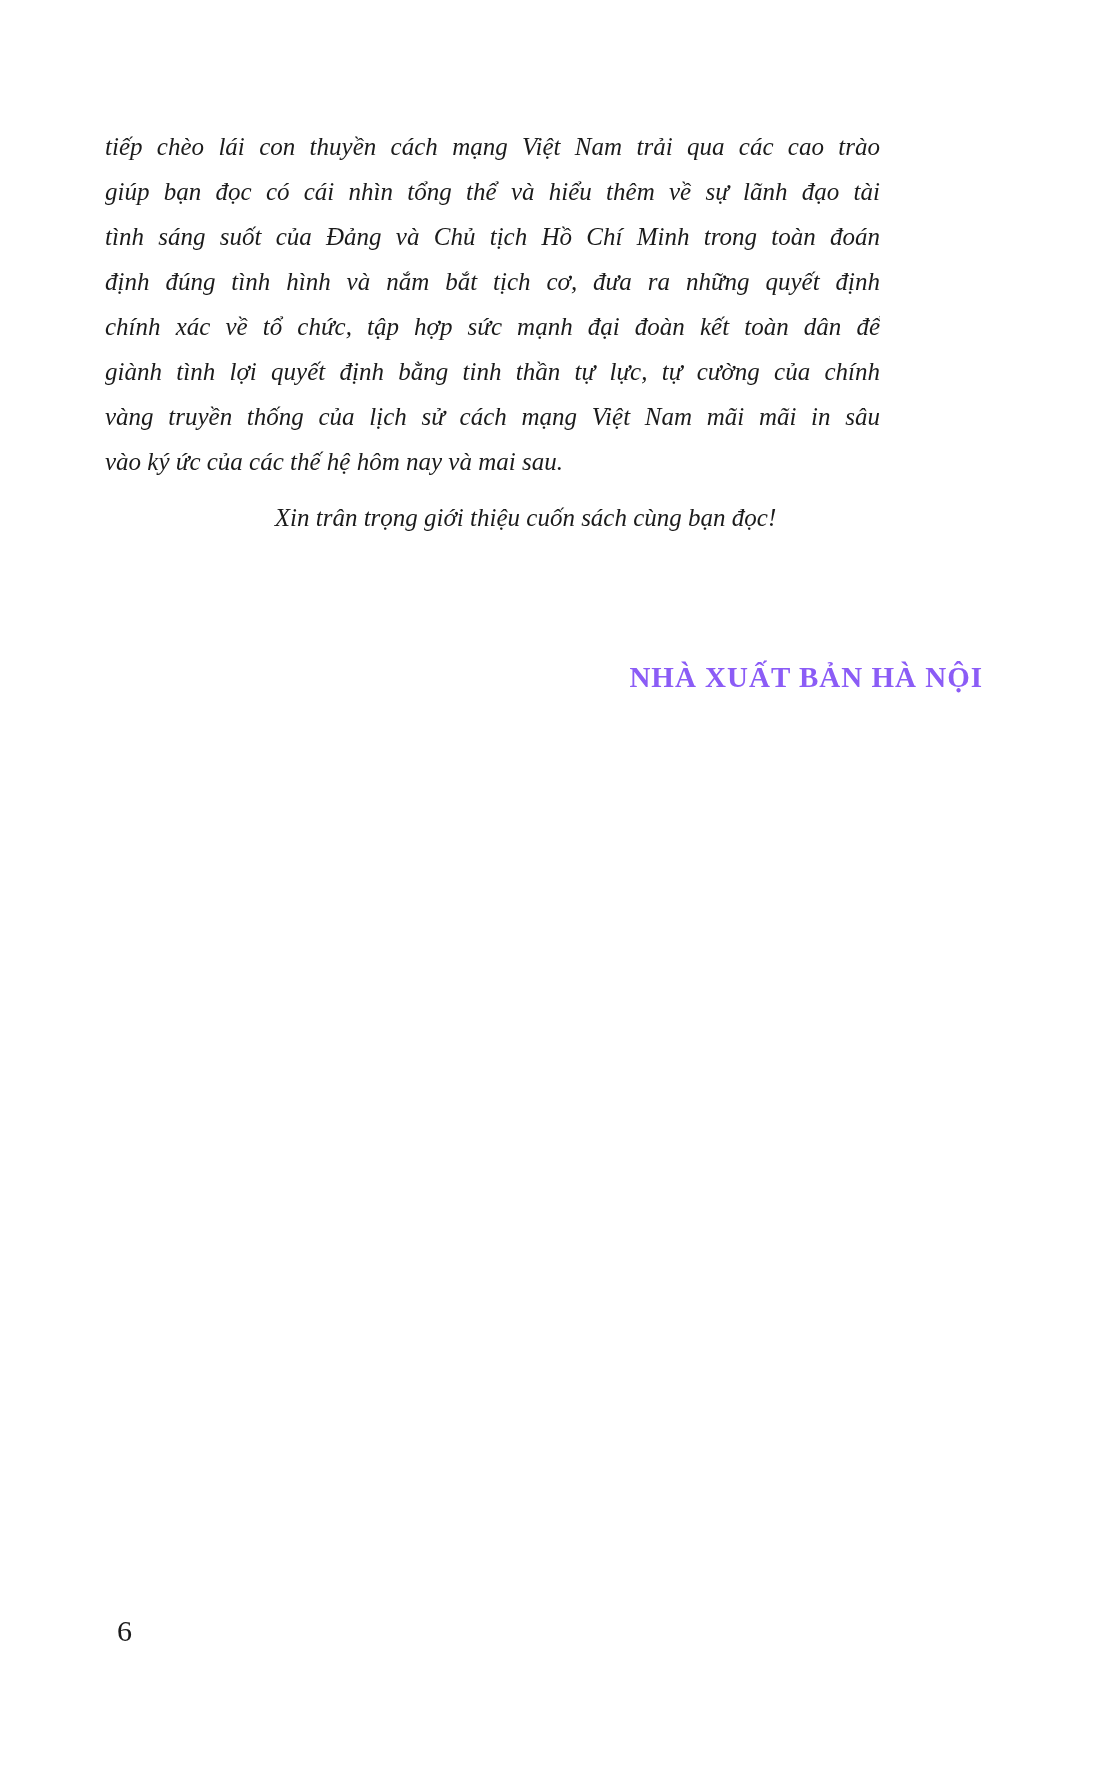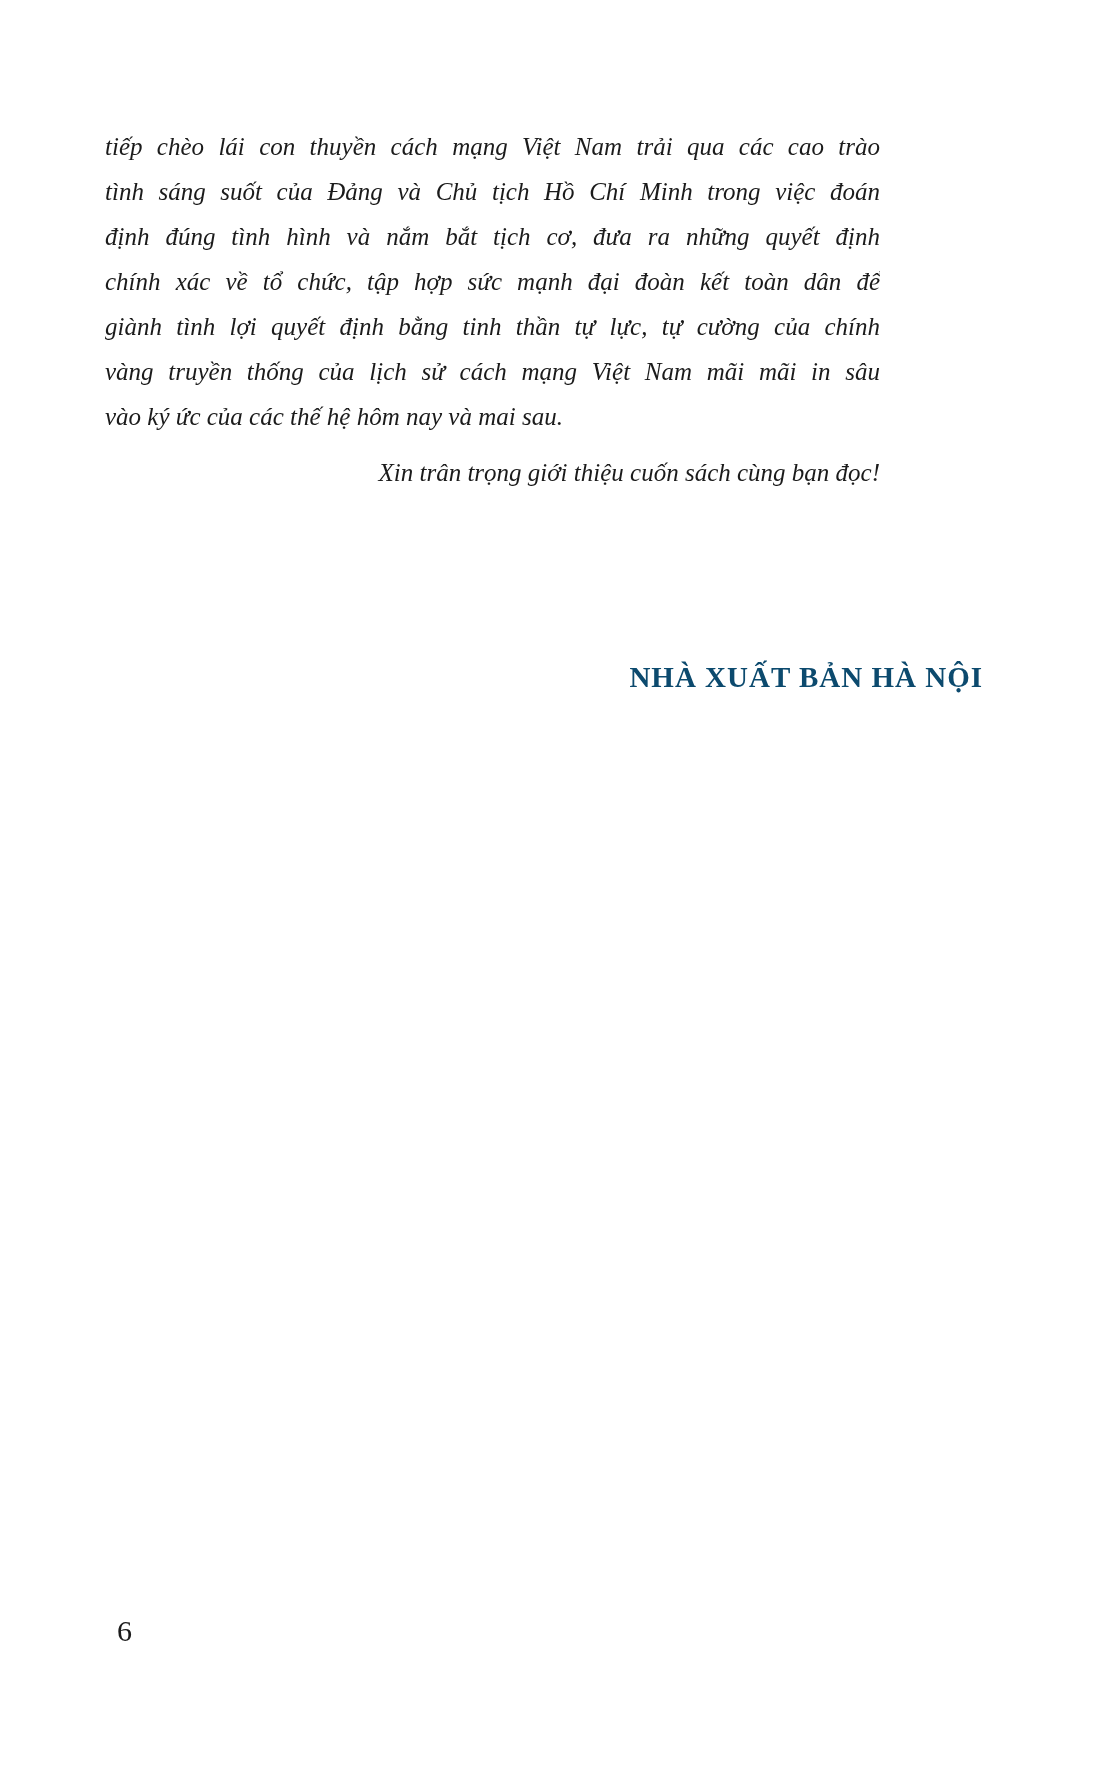--- a/index.html
+++ b/index.html
@@ -37,52 +37,53 @@
     text-align: center;
     text-align-last: left;
     height: 45px;
     overflow: hidden;
   }
   .closing {
     margin-top: 11px;
     text-indent: 66px;
     height: 45px;
     overflow: hidden;
-    text-align: right;
+    text-align: center;
   }
   .publisher {
     position: absolute;
     top: 655px;
     left: 0;
     width: 983px;
     text-align: right;
     font-style: normal;
     font-weight: bold;
     font-size: 29px;
     letter-spacing: 1px;
     line-height: 45px;
-    color: #0c4a6e;
+    color: #8b5cf6;
   }
   .pagenum {
     position: absolute;
     left: 117px;
     top: 1608px;
     font-size: 30px;
     font-style: normal;
     line-height: 45px;
   }
 </style>
 </head>
 <body>
 
 <div class="page">
 
   <div class="body-text">
     <div class="jline">tiếp chèo lái con thuyền cách mạng Việt Nam trải qua các cao trào</div>
-    <div class="jline">tình sáng suốt của Đảng và Chủ tịch Hồ Chí Minh trong việc đoán</div>
+    <div class="jline">giúp bạn đọc có cái nhìn tổng thể và hiểu thêm về sự lãnh đạo tài</div>
+    <div class="jline">tình sáng suốt của Đảng và Chủ tịch Hồ Chí Minh trong toàn đoán</div>
     <div class="jline">định đúng tình hình và nắm bắt tịch cơ, đưa ra những quyết định</div>
     <div class="jline">chính xác về tổ chức, tập hợp sức mạnh đại đoàn kết toàn dân để</div>
     <div class="jline">giành tình lợi quyết định bằng tinh thần tự lực, tự cường của chính</div>
     <div class="jline">vàng truyền thống của lịch sử cách mạng Việt Nam mãi mãi in sâu</div>
     <div class="lastline">vào ký ức của các thế hệ hôm nay và mai sau.</div>
     <div class="closing">Xin trân trọng giới thiệu cuốn sách cùng bạn đọc!</div>
   </div>
 
   <div class="publisher">NHÀ XUẤT BẢN HÀ NỘI</div>
 

